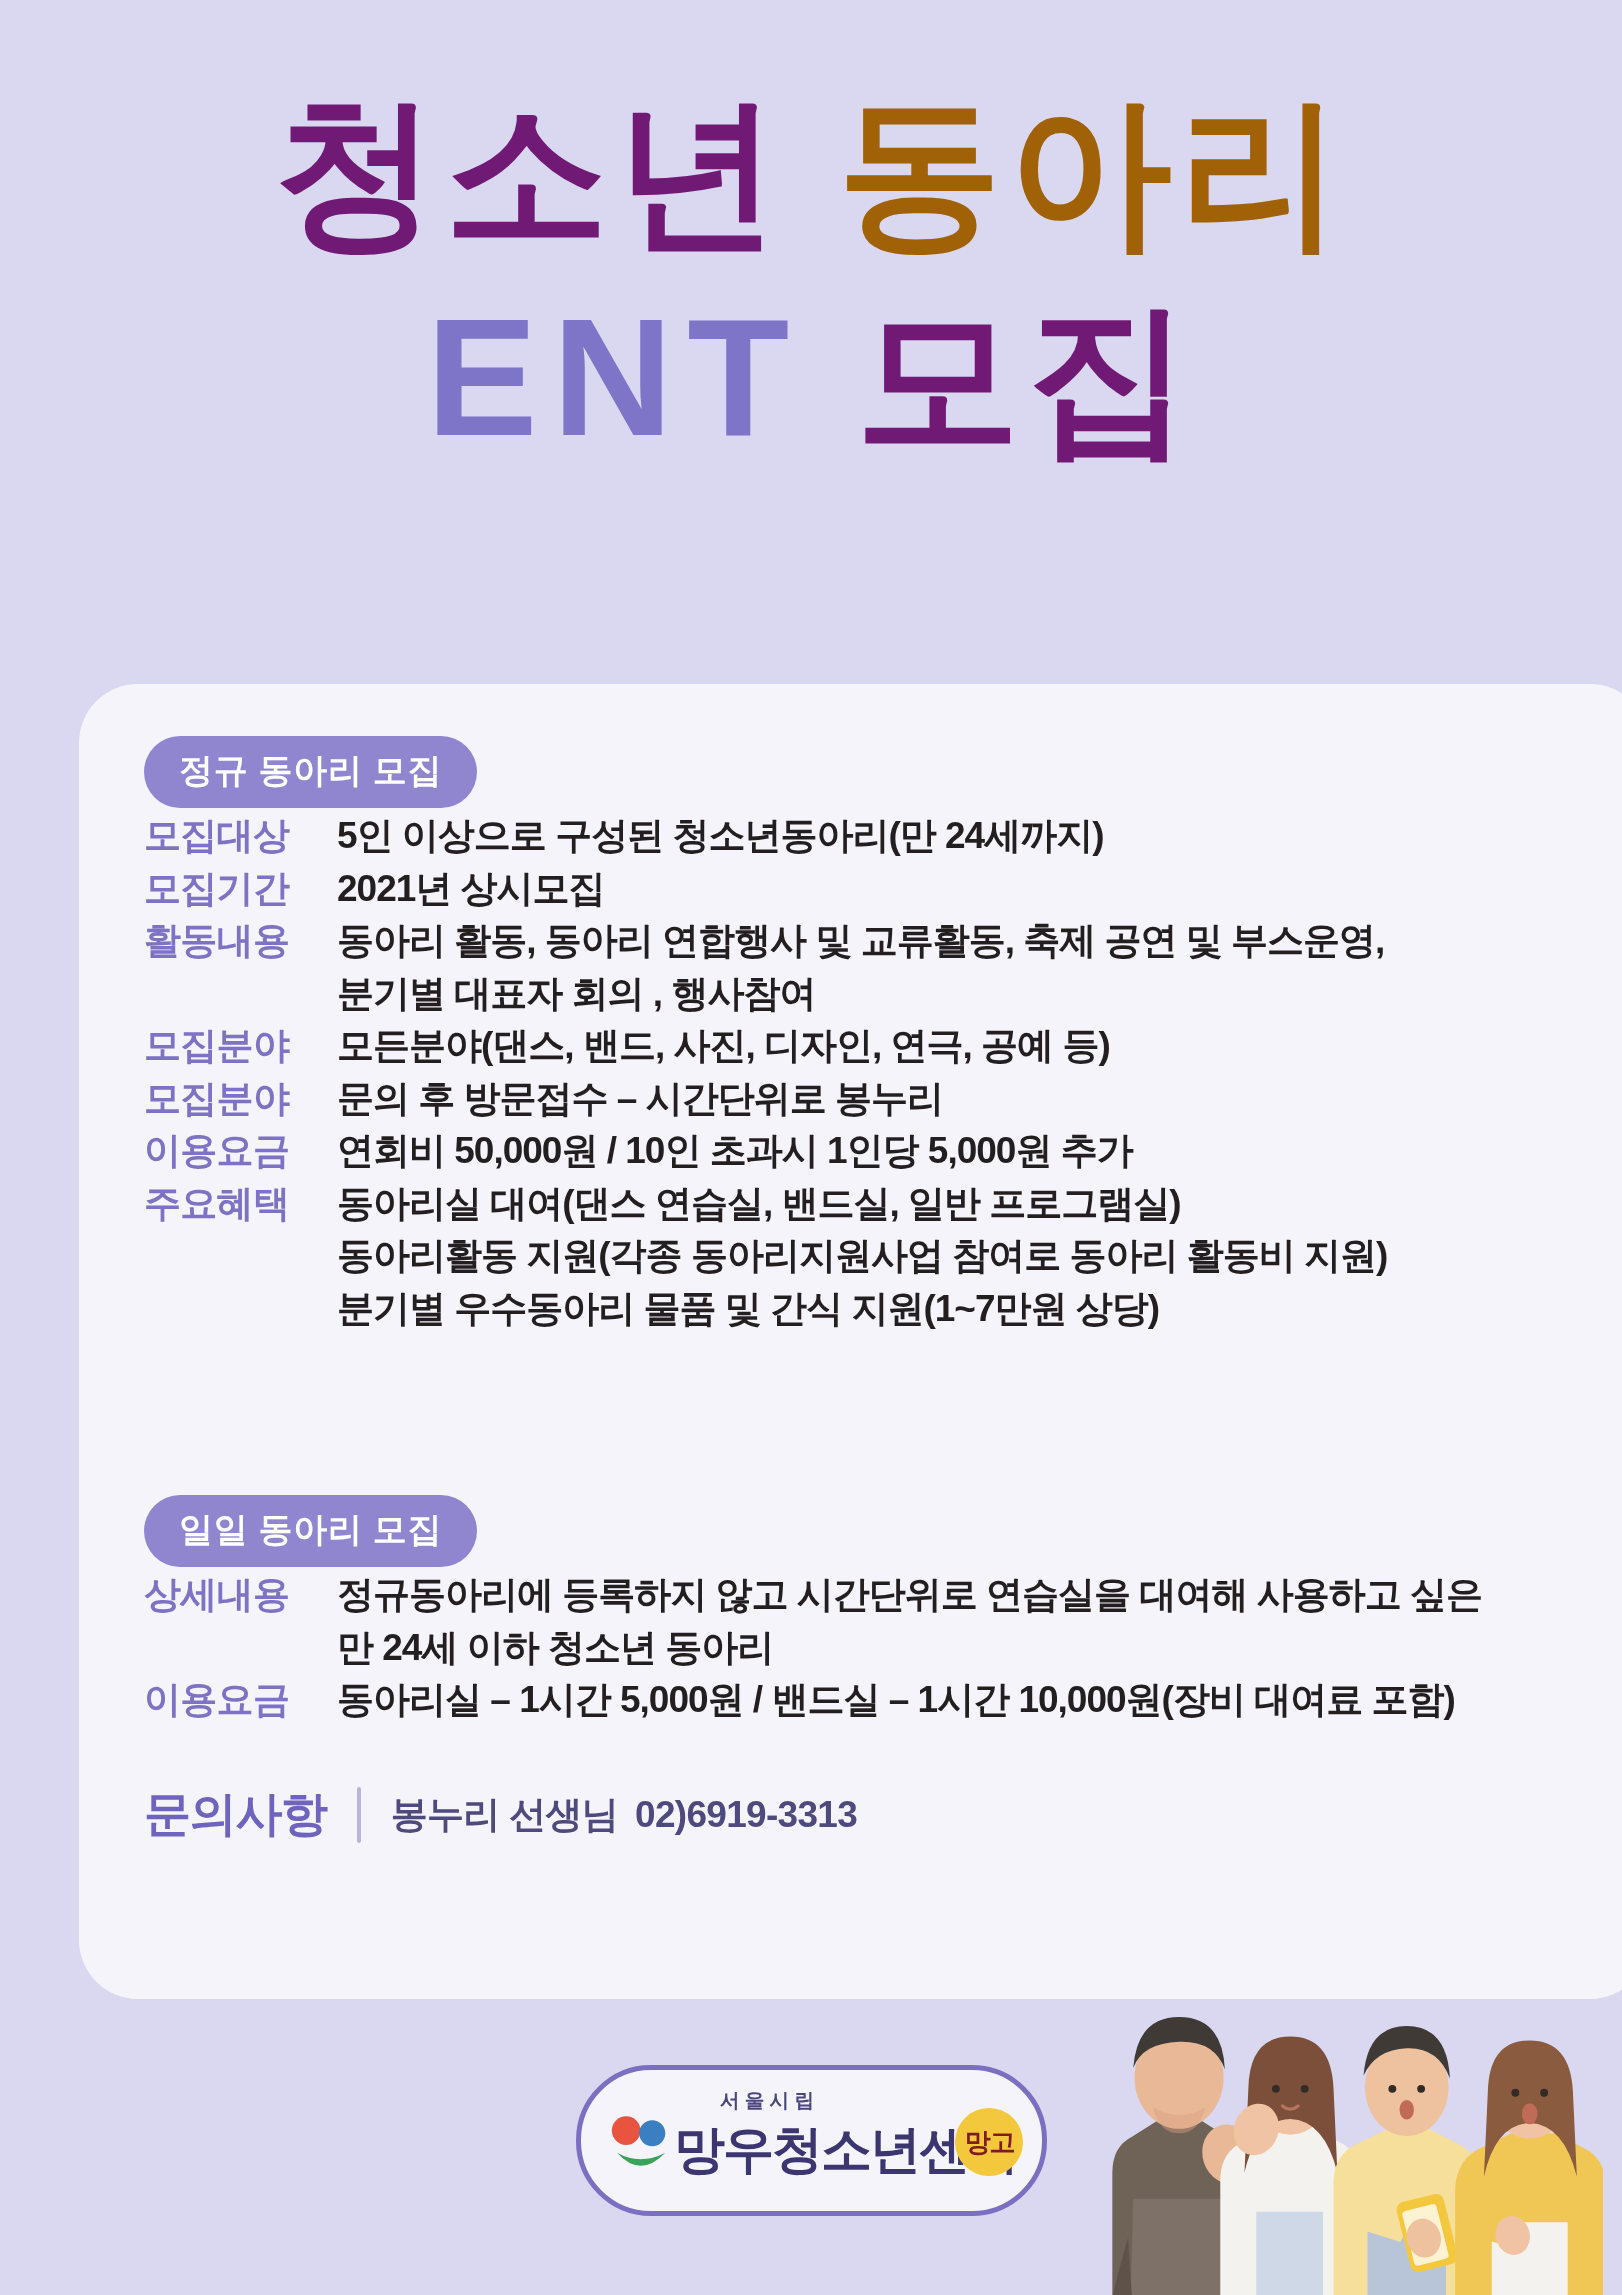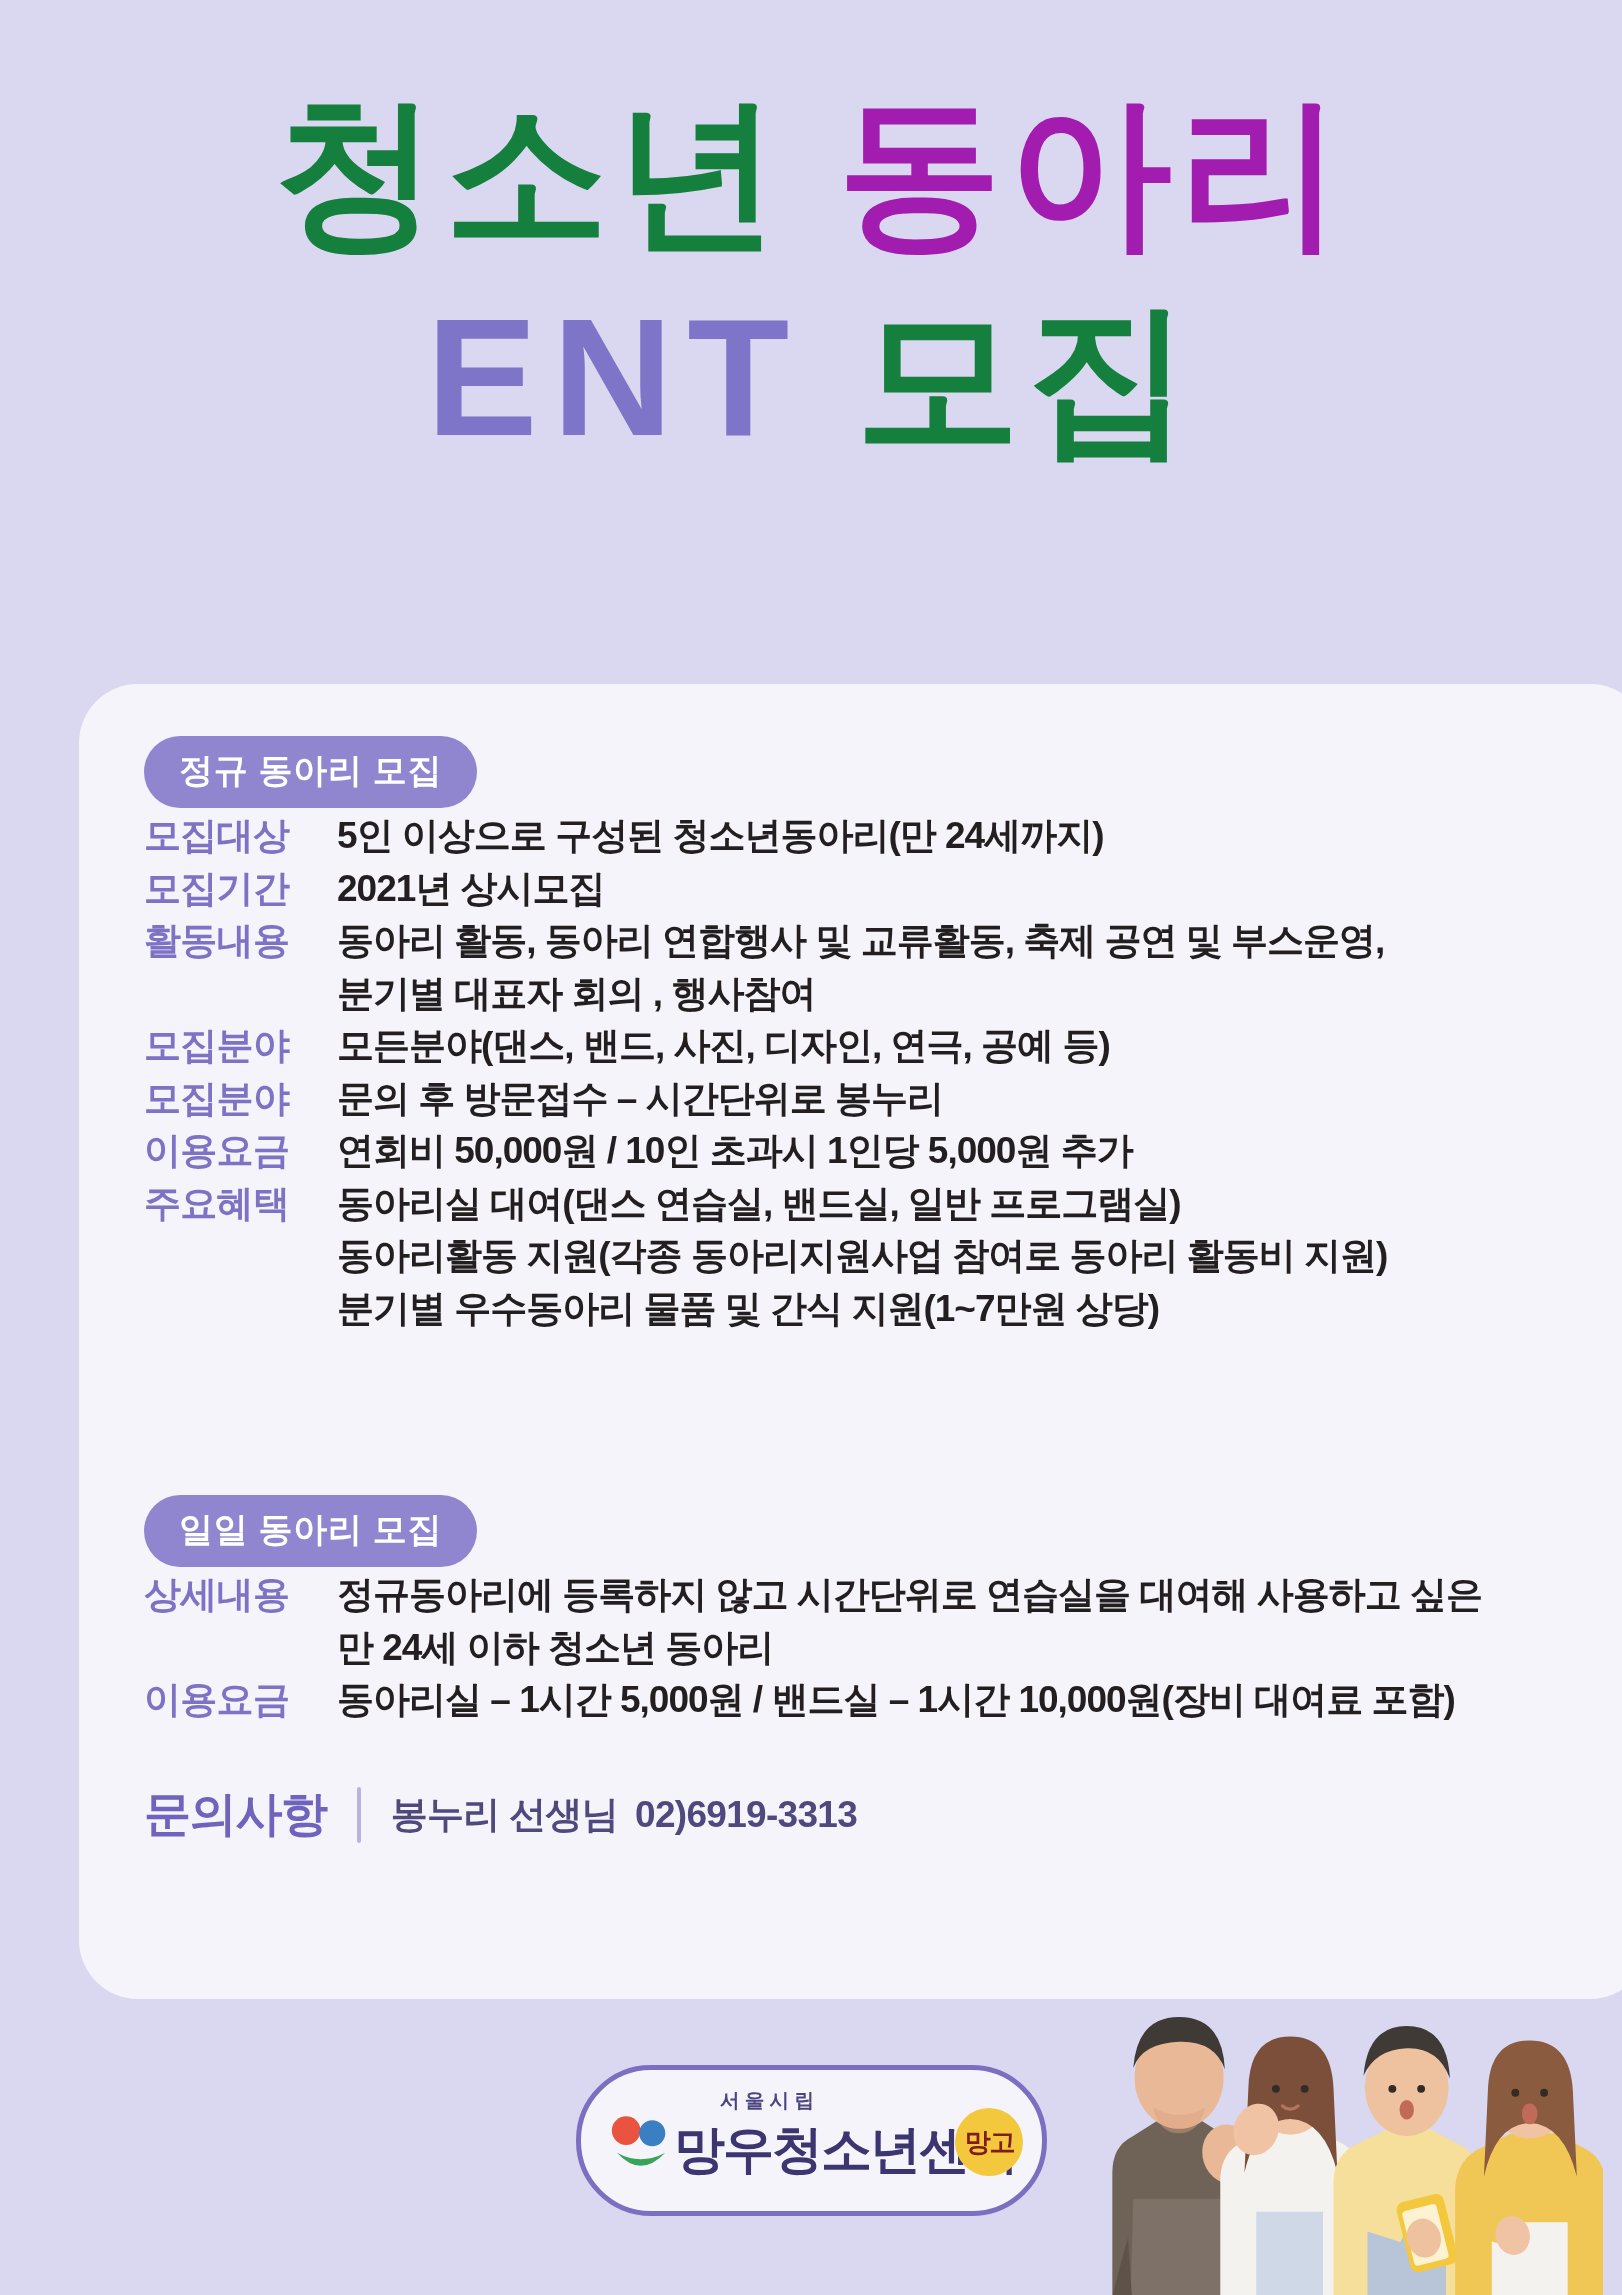--- a/index.html
+++ b/index.html
@@ -24,22 +24,22 @@
     text-align: center;
   }
   .title-line {
     font-size: 164px;
     font-weight: bold;
     letter-spacing: 6.5px;
     line-height: 1.15;
     white-space: nowrap;
   }
   .title-line-1 { margin-bottom: 13px; }
-  .t-brown { color: #15803d; }
-  .t-purple { color: #a21caf; }
+  .t-brown { color: #701a75; }
+  .t-purple { color: #a16207; }
   .ent {
     font-size: 167px;
     font-weight: bold;
     letter-spacing: 14.4px;
     color: #7f75c8;
   }
 
   
   .card {
     position: absolute;

